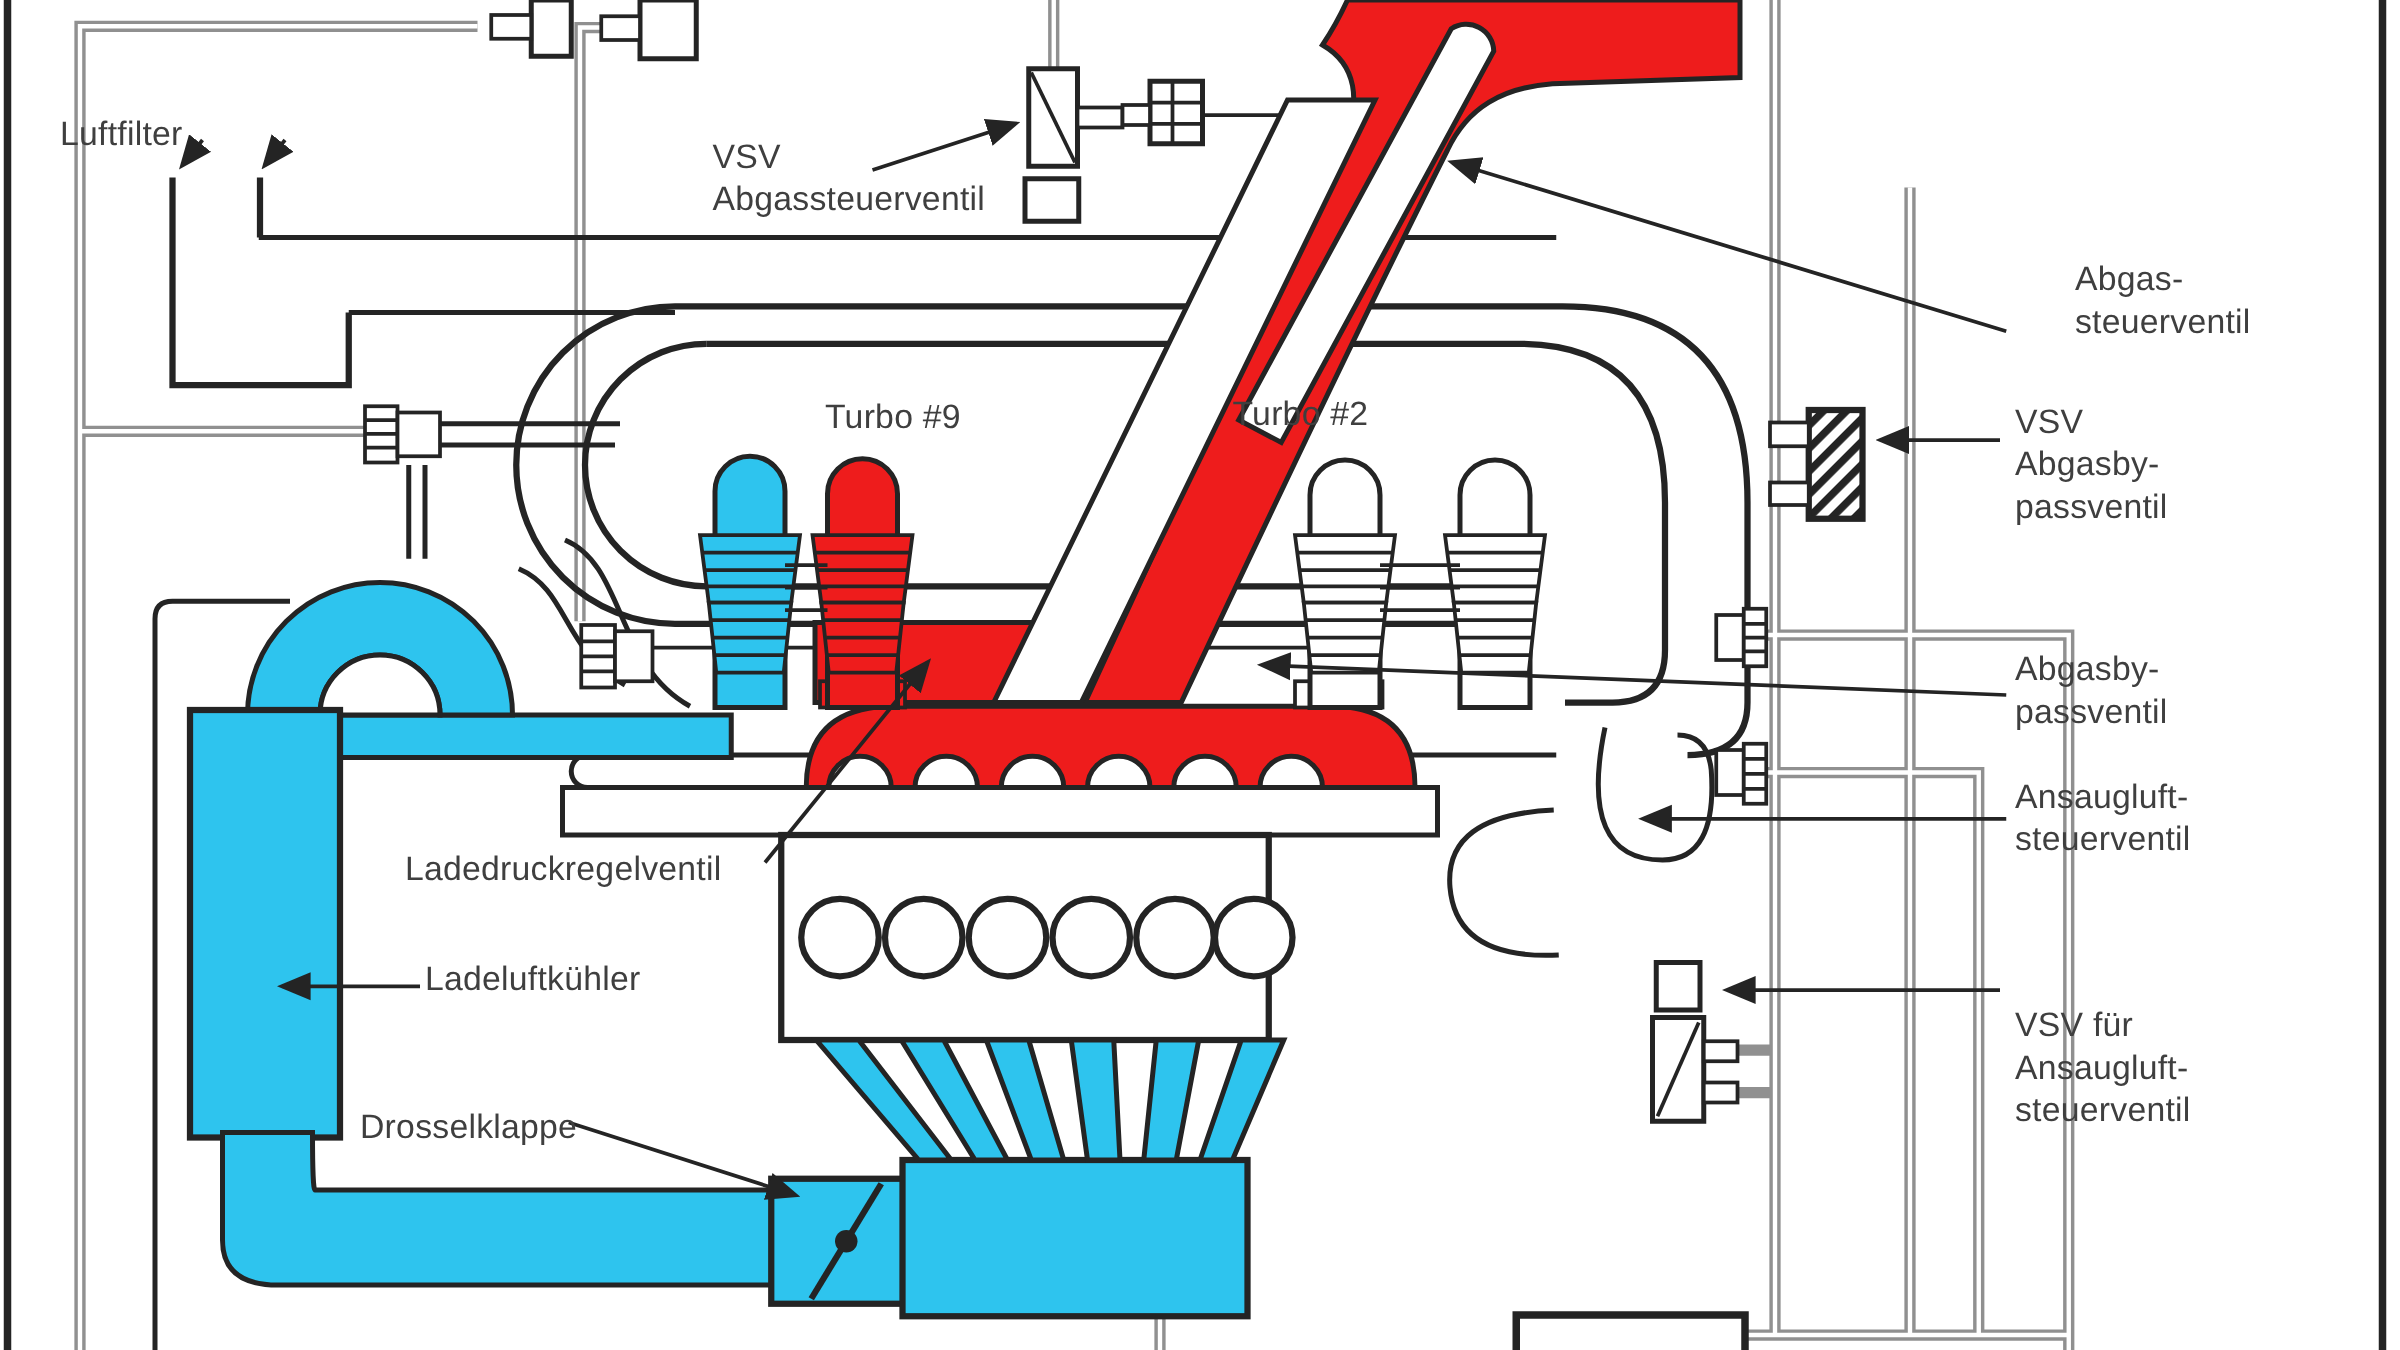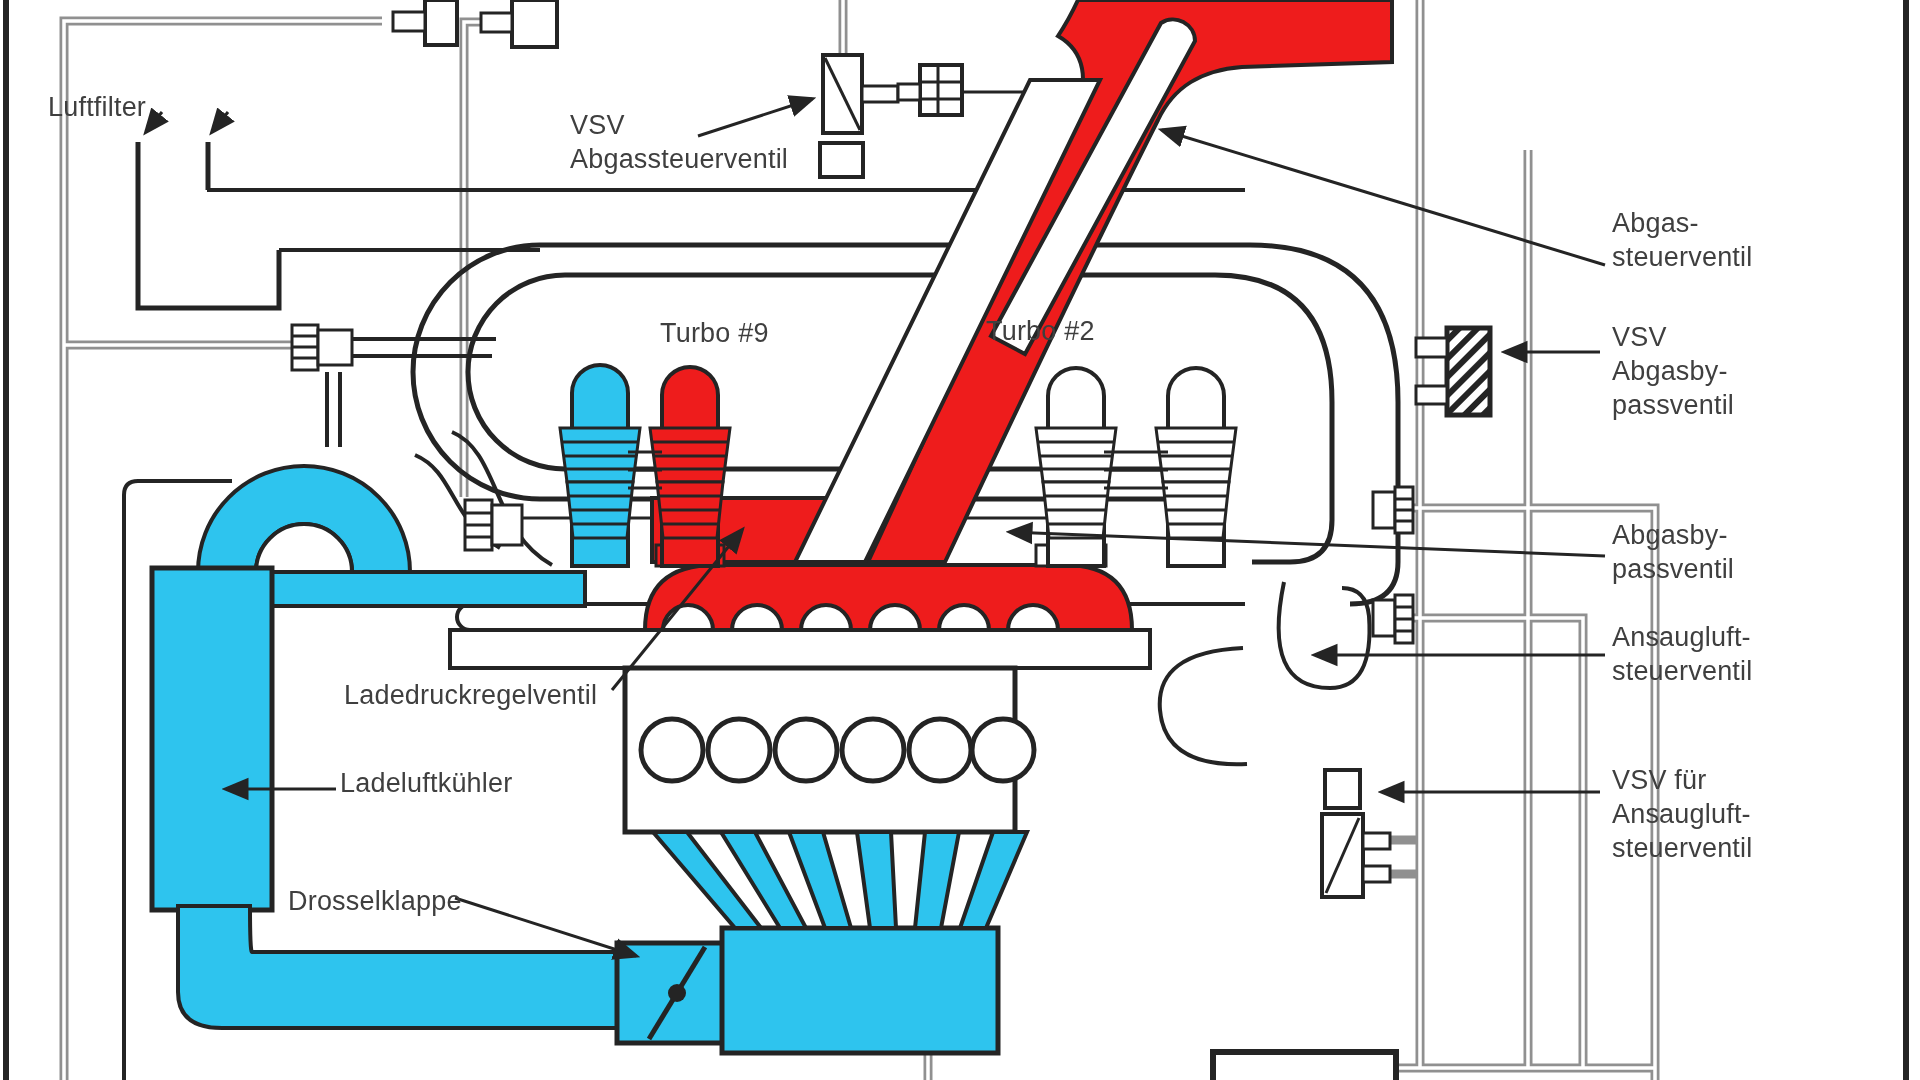--- a/index.html
+++ b/index.html
@@ -270,43 +270,43 @@
 <div class="lbl" style="left:570px;top:108px">
   <div>VSV</div>
   <div>Abgassteuerventil</div>
 </div>
 <div class="lbl" style="left:660px;top:316px">
   <div>Turbo #9</div>
 </div>
 <div class="lbl" style="left:986px;top:314px">
   <div>Turbo #2</div>
 </div>
-<div class="lbl" style="left:1612px;top:206px">
+<div class="lbl" style="left:1660px;top:206px">
   <div>Abgas-</div>
   <div>steuerventil</div>
 </div>
 <div class="lbl" style="left:1612px;top:320px">
   <div>VSV</div>
   <div>Abgasby-</div>
   <div>passventil</div>
 </div>
 <div class="lbl" style="left:1612px;top:518px">
   <div>Abgasby-</div>
   <div>passventil</div>
 </div>
 <div class="lbl" style="left:1612px;top:620px">
   <div>Ansaugluft-</div>
   <div>steuerventil</div>
 </div>
-<div class="lbl" style="left:1612px;top:763px">
+<div class="lbl" style="left:1612px;top:803px">
   <div>VSV für</div>
   <div>Ansaugluft-</div>
   <div>steuerventil</div>
 </div>
-<div class="lbl" style="left:344px;top:678px">
+<div class="lbl" style="left:324px;top:678px">
   <div>Ladedruckregelventil</div>
 </div>
 <div class="lbl" style="left:340px;top:766px">
   <div>Ladeluftkühler</div>
 </div>
 <div class="lbl" style="left:288px;top:884px">
   <div>Drosselklappe</div>
 </div>
 
 </div>

